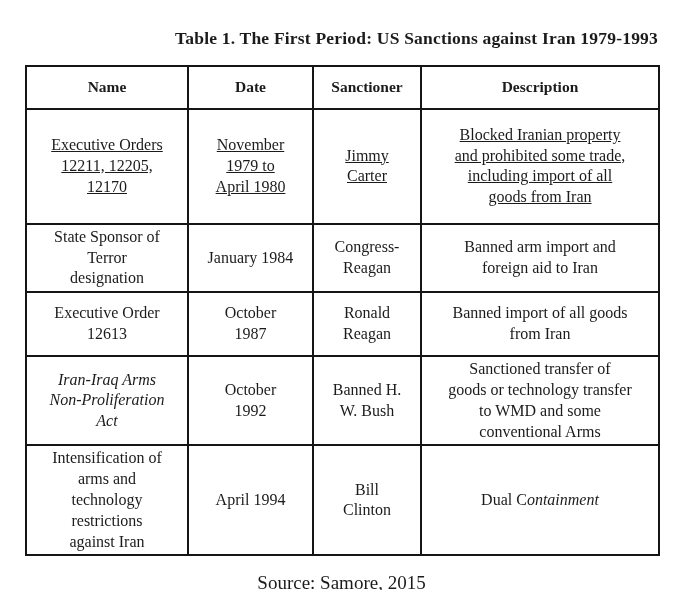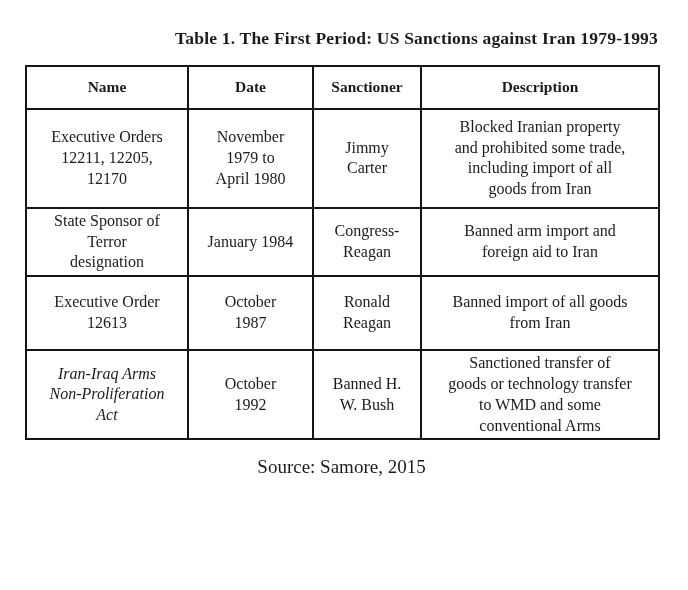--- a/index.html
+++ b/index.html
@@ -45,23 +45,23 @@
   }
   table.sanctions th {
     font-weight: bold;
     font-size: 15.5px;
   }
   .col-name { width: 162px; }
   .col-date { width: 125px; }
   .col-sanctioner { width: 108px; }
   .col-description { width: 238px; }
   tr.h-hdr { height: 43px; }
-  tr.h-r1 { height: 99px; }
+  tr.h-r1 { height: 115px; text-decoration: underline; }
   tr.h-r2 { height: 56px; }
-  tr.h-r3 { height: 74px; margin-top: 40px; }
+  tr.h-r3 { height: 64px; margin-top: 40px; }
   tr.h-r4 { height: 65px; }
   tr.h-r5 { height: 109px; }
   .italic { font-style: italic; }
   .source-note {
     text-align: center;
     font-size: 19px;
     margin-top: 16px;
   }
 </style>
 </head>
@@ -127,18 +127,29 @@
 Act</td>
         <td>October
 1992</td>
         <td>Banned H.
 W. Bush</td>
         <td>Sanctioned transfer of
 goods or technology transfer
 to WMD and some
 conventional Arms</td>
       </tr>
+      <tr class="h-r5">
+        <td>Intensification of
+arms and
+technology
+restrictions
+against Iran</td>
+        <td>April 1994</td>
+        <td>Bill
+Clinton</td>
+        <td><span>Dual C</span><span class="italic">ontainment</span></td>
+      </tr>
     </tbody>
   </table>
 
   <div class="source-note">Source: Samore, 2015</div>
 
 </div>
 
 </body></html>

